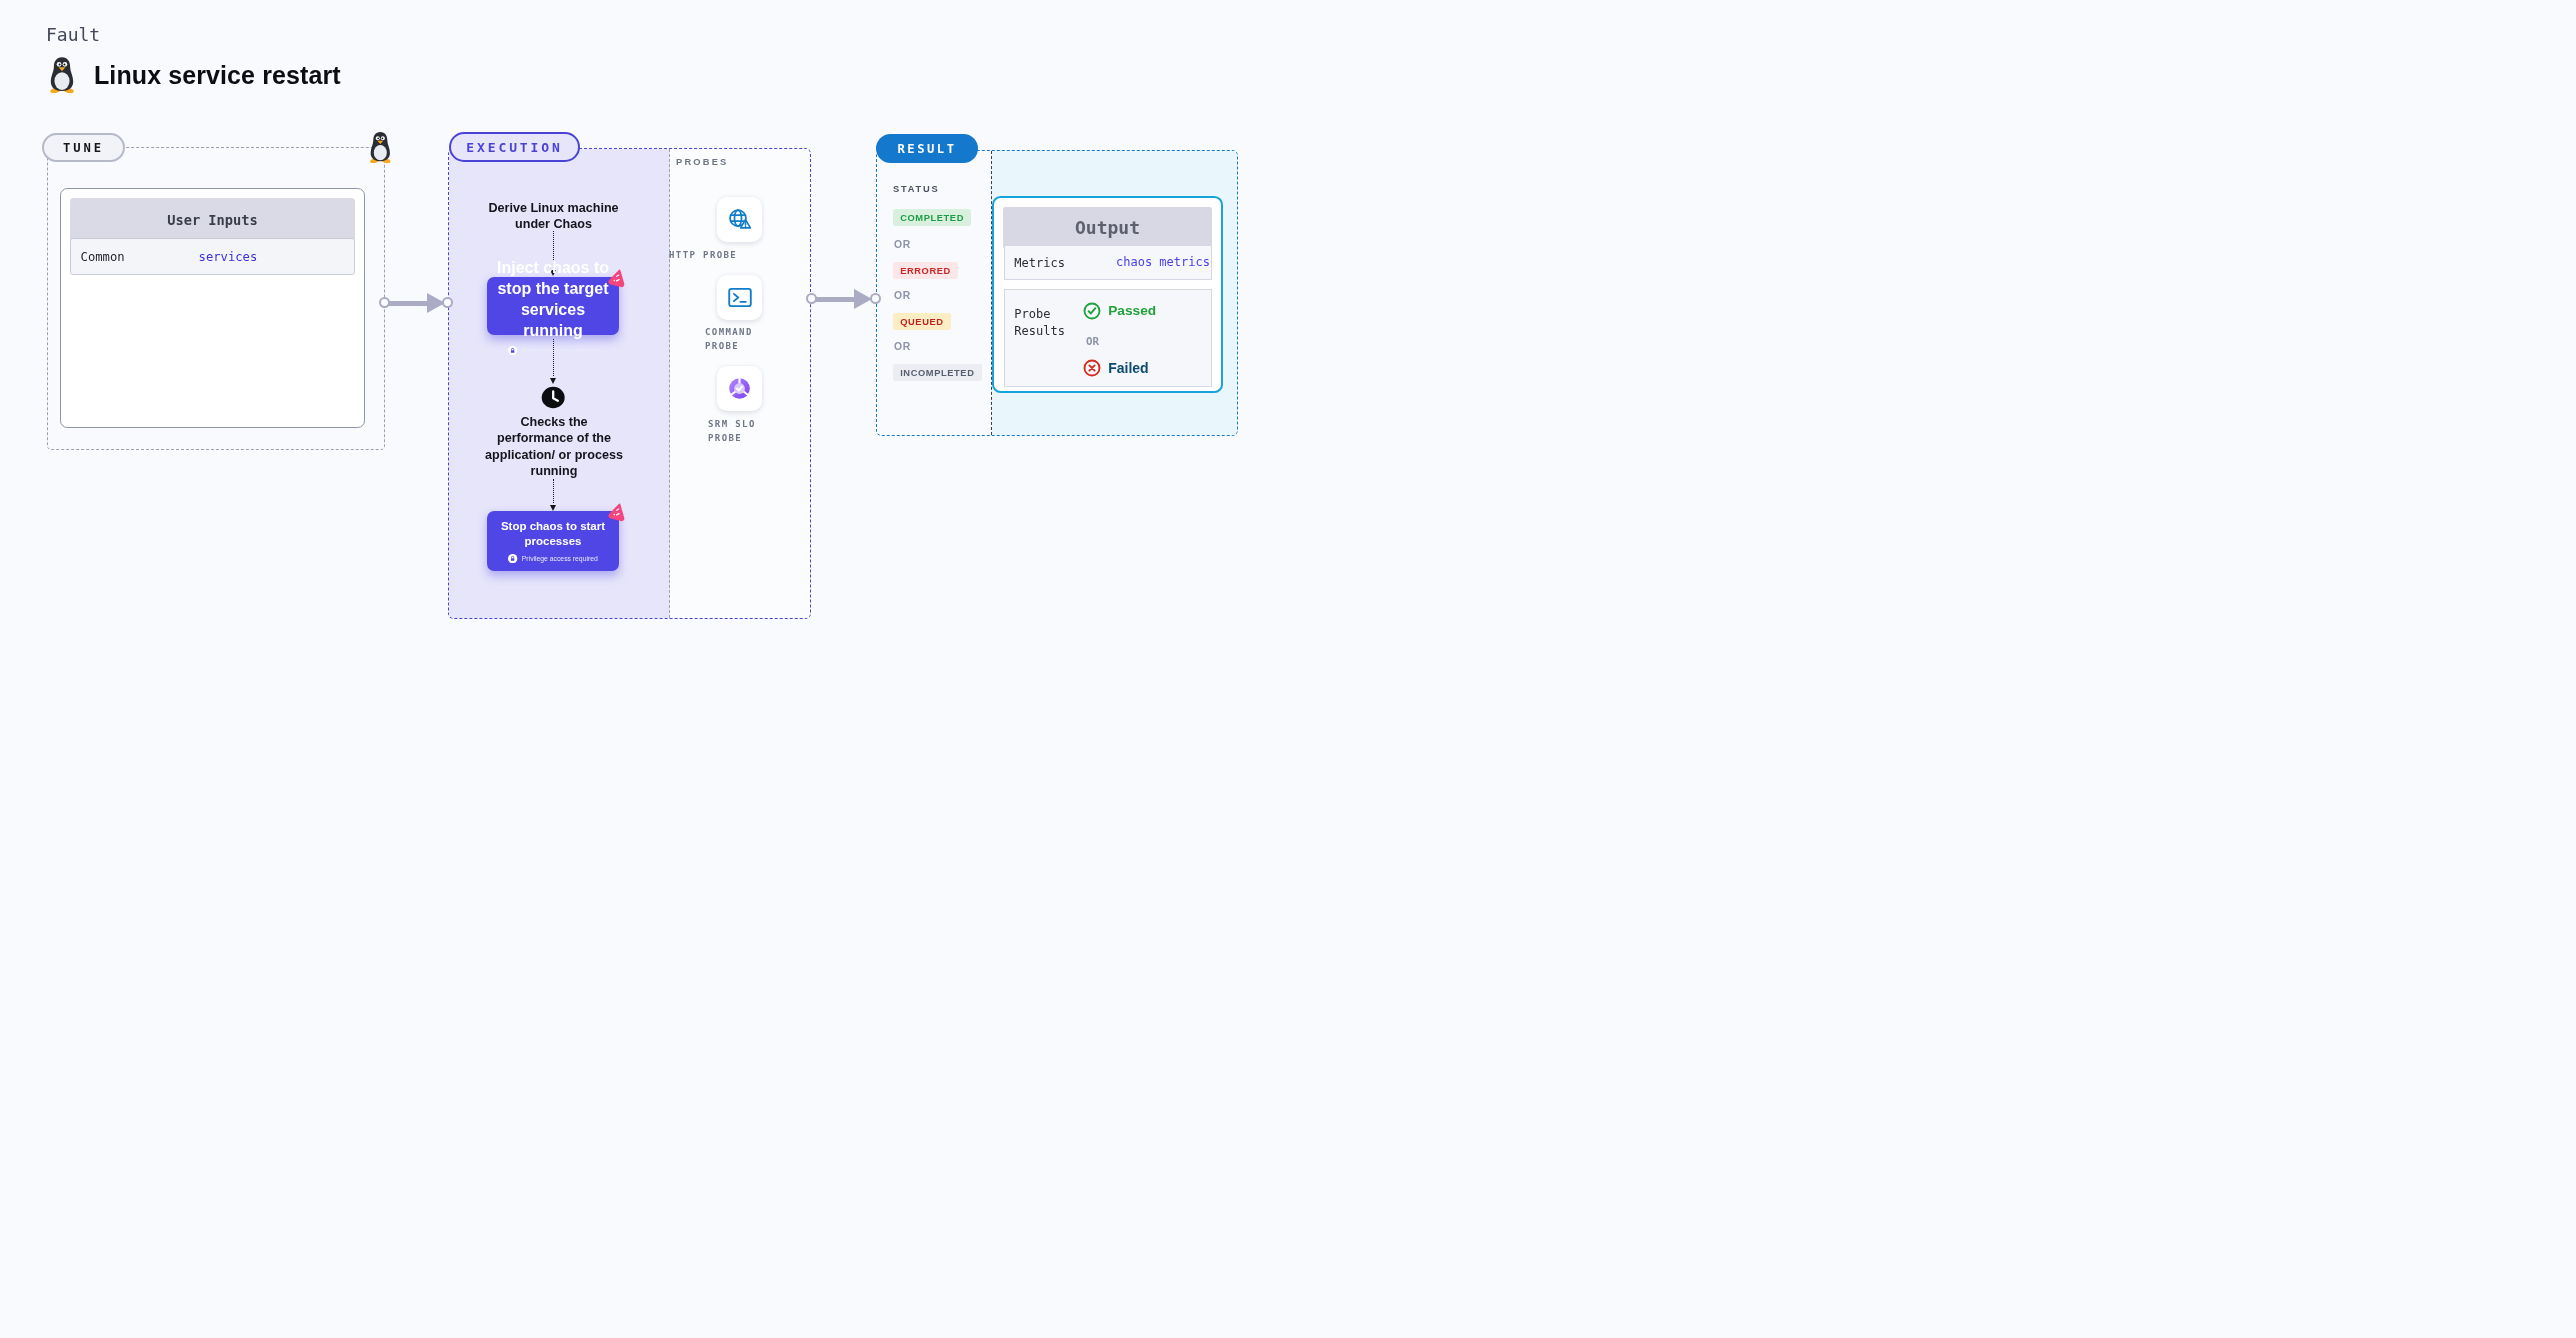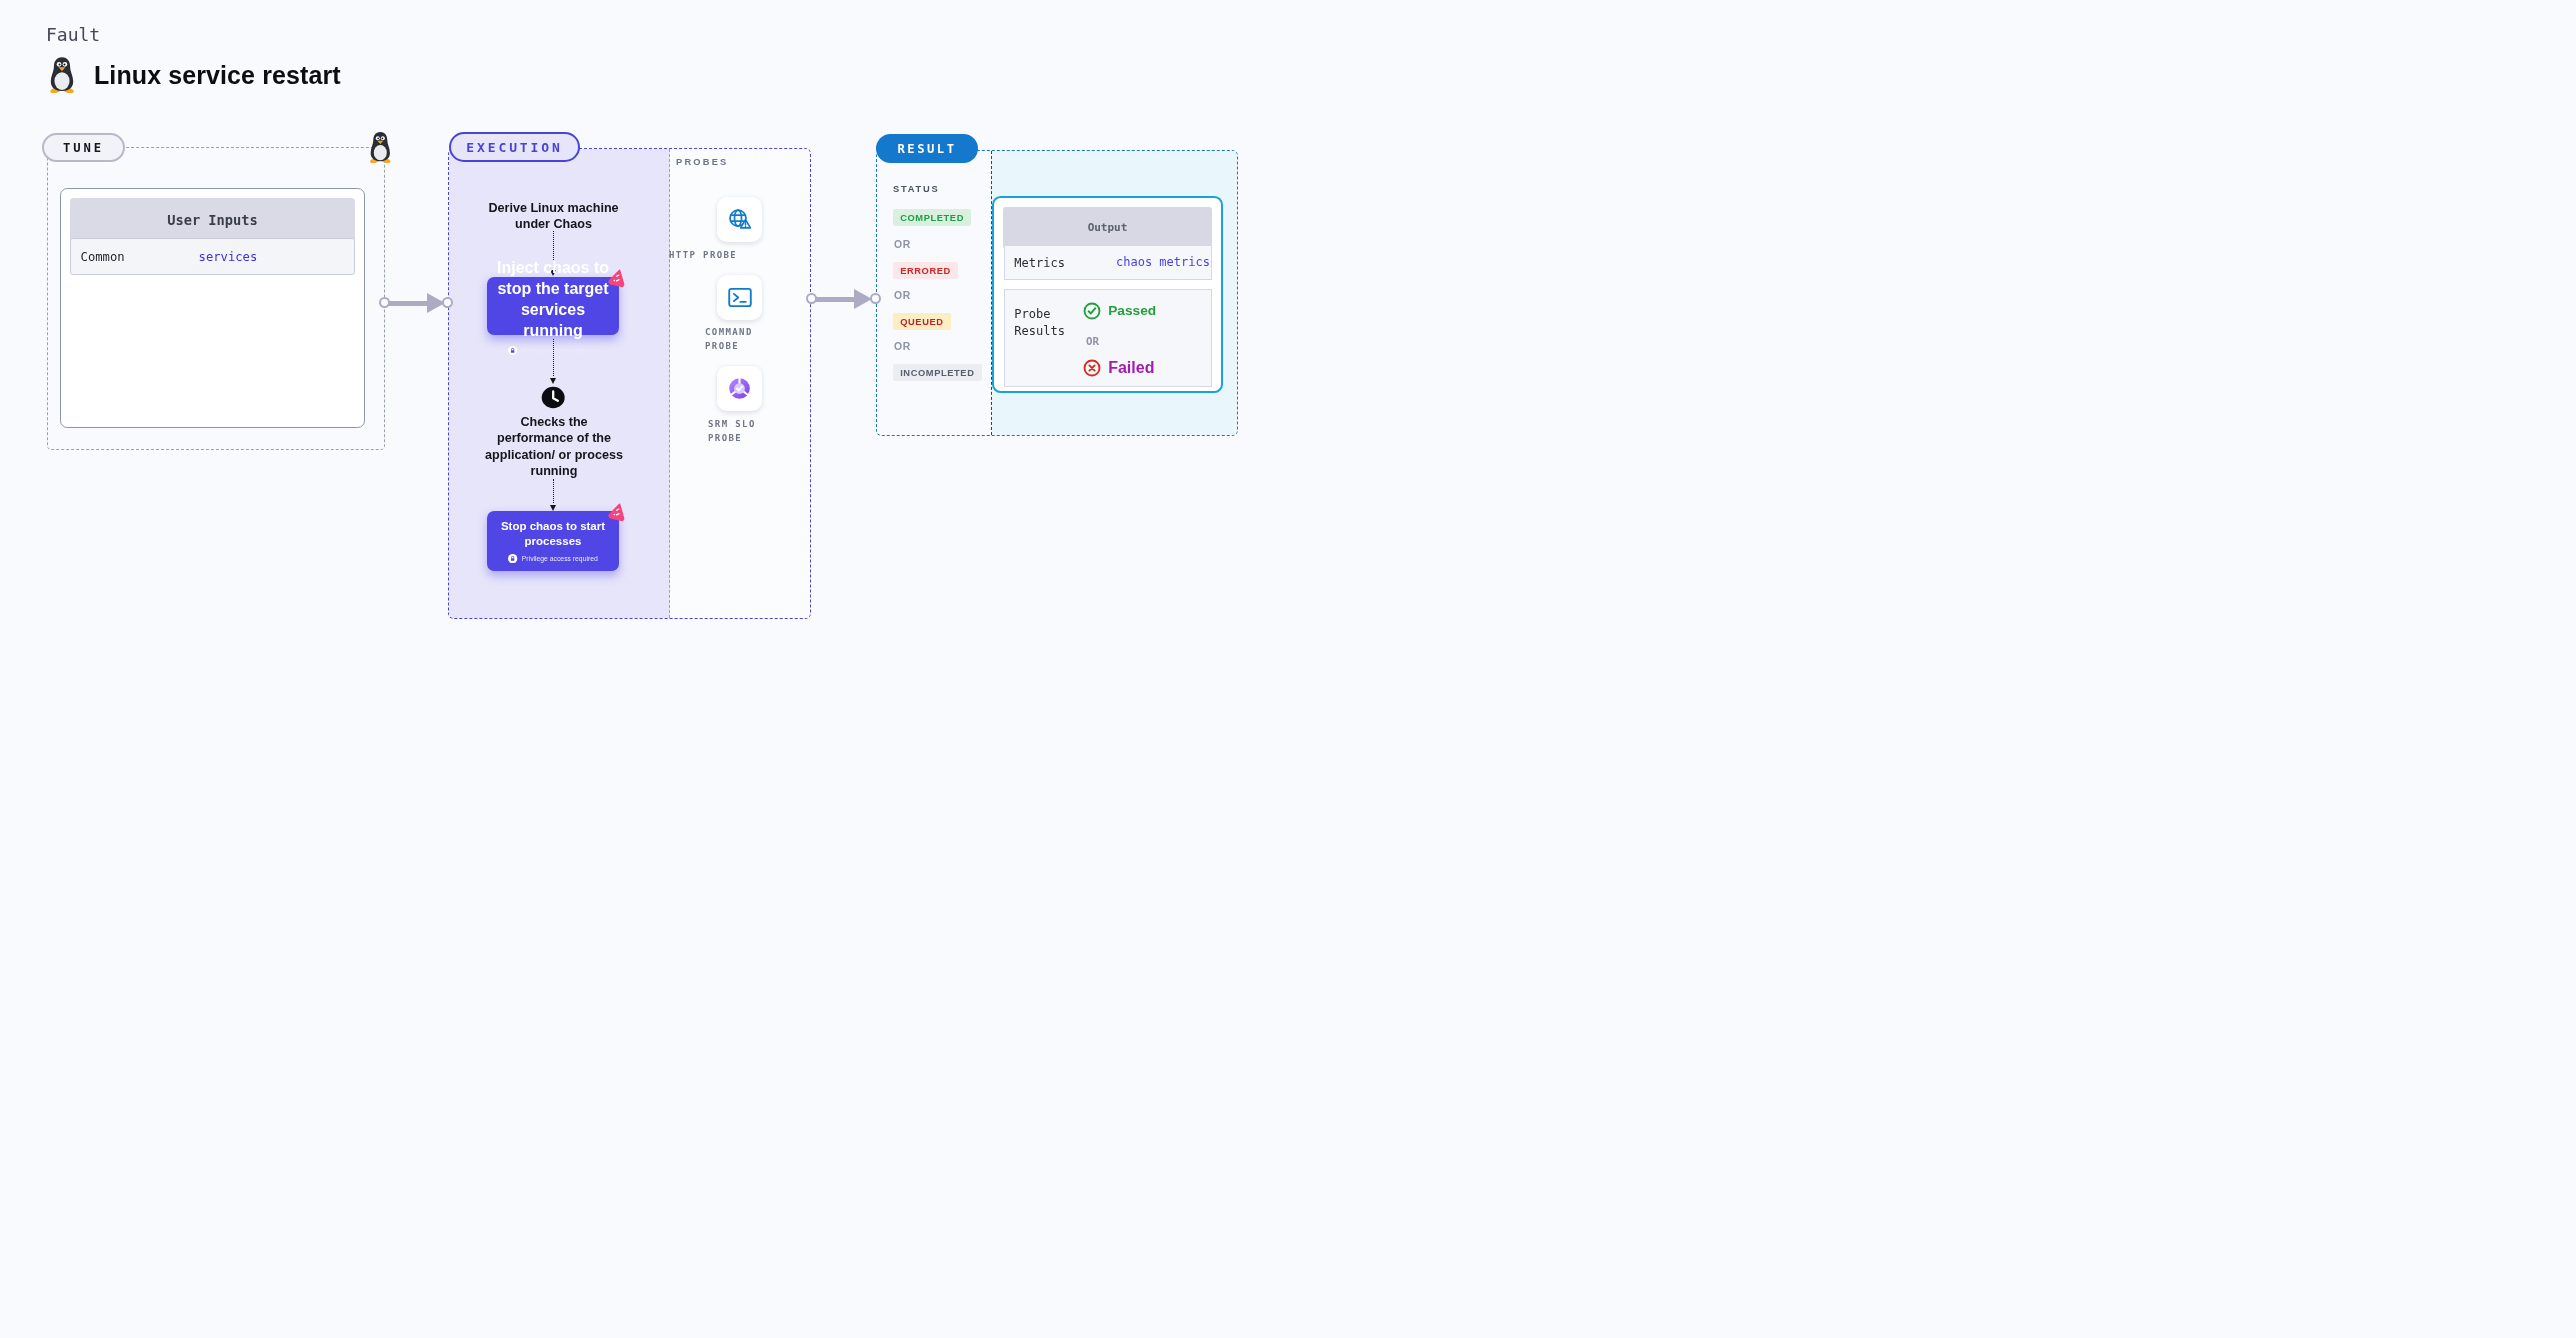--- a/index.html
+++ b/index.html
@@ -86,31 +86,31 @@
            padding:3.6px 7.2px; border-radius:2.2px; }
   .b-completed { background:#daf0df; color:#1d9e44; }
   .b-errored   { background:#fbe7e7; color:#cc2525; }
   .b-queued    { background:#fbeec5; color:#c32222; }
   .b-incompleted { background:#ebedf2; color:#565d6e; }
   .or-sep { position:absolute; left:894px; z-index:3; font-weight:bold; font-size:10.4px; color:#8e94a9; letter-spacing:0.7px; }
 
   .output-box { position:absolute; left:992px; top:196px; width:231px; height:197px; background:#ffffff;
                 border:2.2px solid #15a3da; border-radius:8.6px; z-index:3; }
   .output-head { position:absolute; left:8.6px; right:8.6px; top:8.6px; height:42px; background:#d7d8e3; border-radius:2.9px;
-                 display:flex; align-items:center; justify-content:center; font-weight:bold; font-size:11px; color:#5d616f; }
+                 display:flex; align-items:center; justify-content:center; font-weight:bold; font-size:18px; color:#5d616f; }
   .output-row { position:absolute; left:10px; right:8.6px; background:#f6f7fa; border:0.7px solid #d5d8e2; border-radius:0; }
   .o-metrics { top:47px; height:35px; }
   .o-probes { top:91px; height:98px; }
   .o-label { position:absolute; left:9.3px; font-size:12px; color:#2a2d36; line-height:1.45; }
   .o-value { position:absolute; left:111px; font-size:12px; color:#4840e8; }
   .pr-row { position:absolute; display:flex; align-items:center; gap:7.2px; }
   .pr-passed { left:78px; top:11.5px; }
   .pr-failed { left:78px; top:69px; }
   .pr-passed b { color:#21a03c; font-size:13.7px; }
-  .pr-failed b { color:#a21caf; font-size:16px; }
+  .pr-failed b { color:#0c4a6e; font-size:14px; }
   .pr-or { position:absolute; left:81px; top:45px; font-weight:bold; font-size:10.8px; color:#8e94a9;
            font-family:"DejaVu Sans Mono","Liberation Mono",monospace; }
 </style>
 </head>
 <body>
 
 <div id="canvas">
 
   <div class="kicker">Fault</div>
   <div class="title-row">

